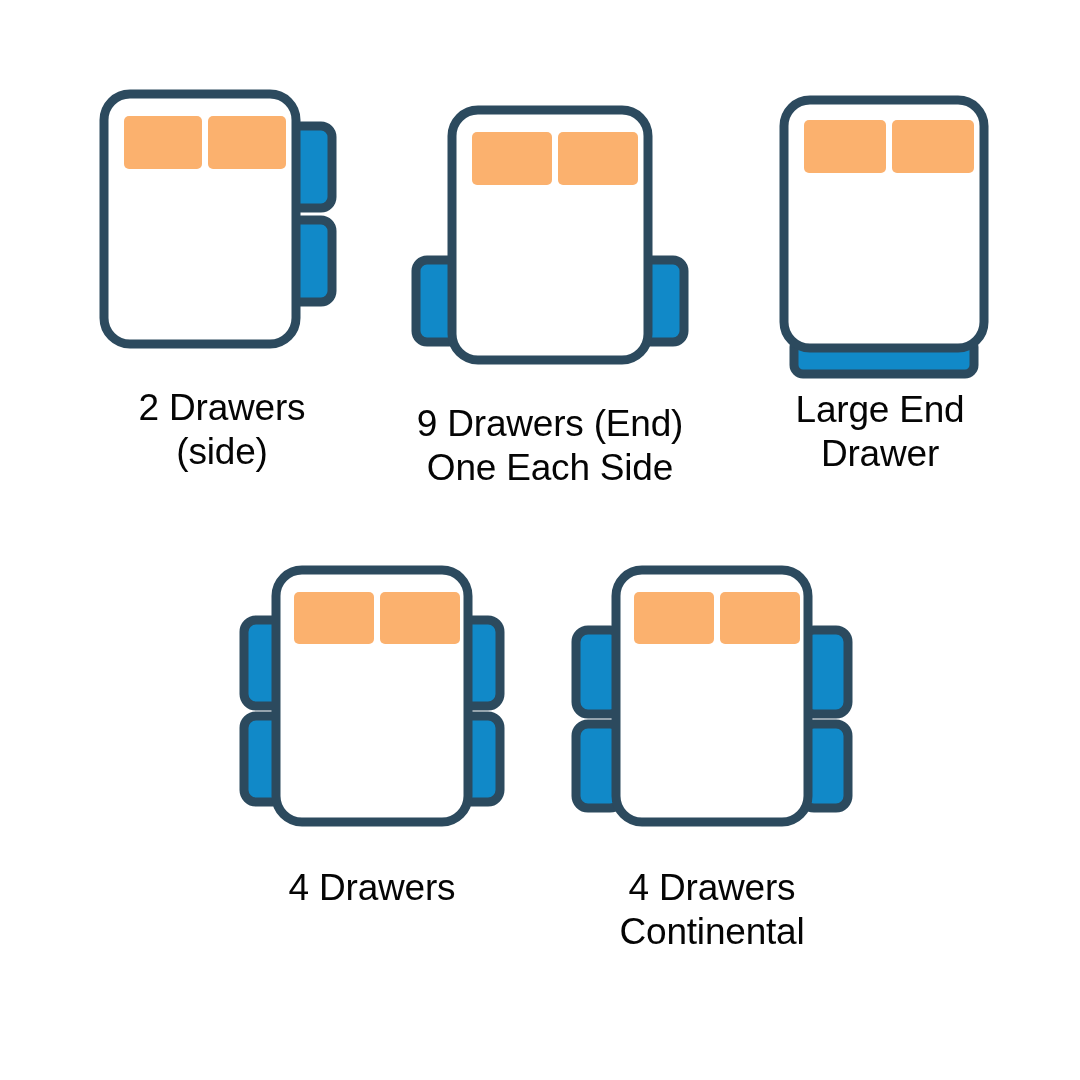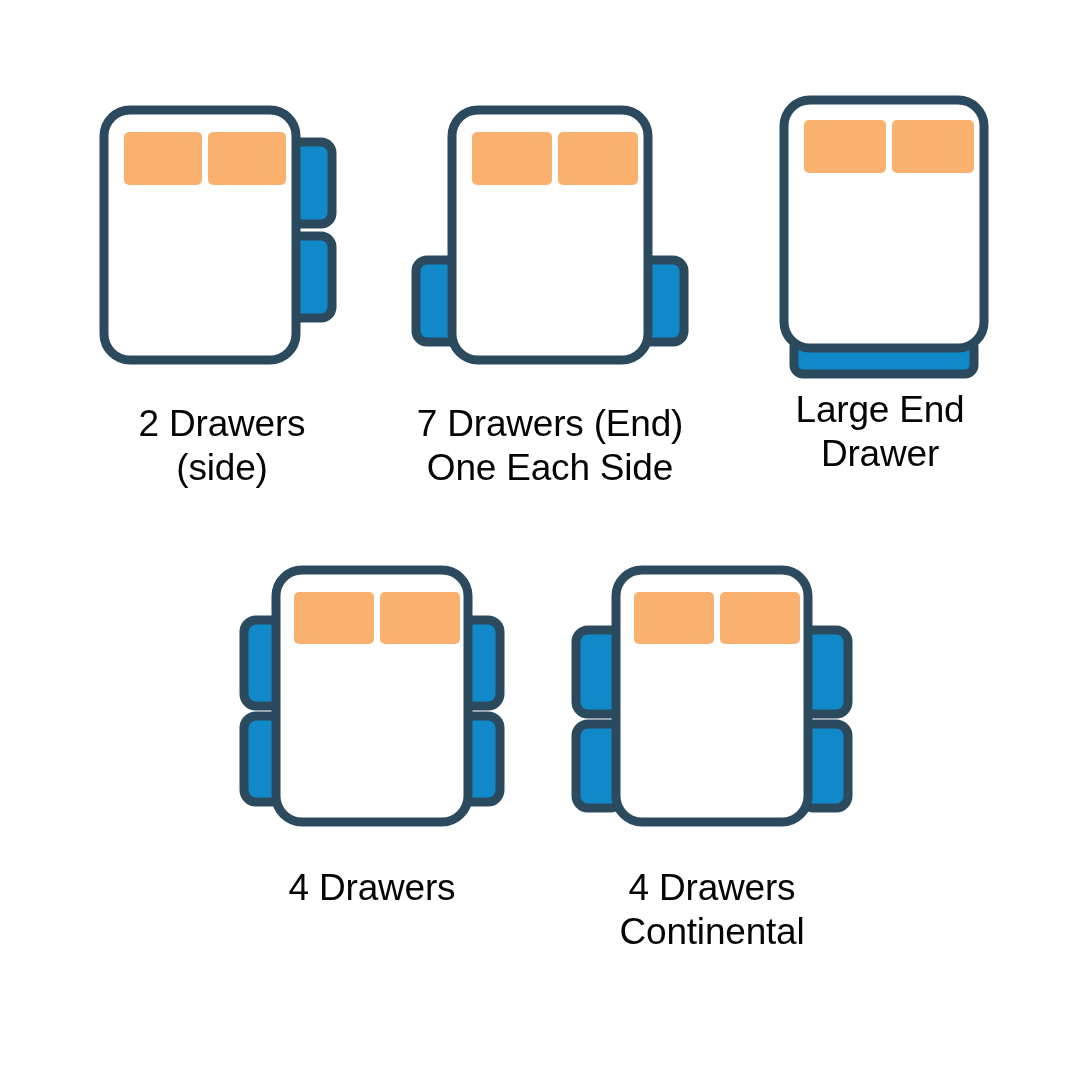--- a/index.html
+++ b/index.html
@@ -33,21 +33,21 @@
   .bed-caption {
     text-align: center;
     font-family: "Liberation Sans", sans-serif;
     font-weight: 400;
     color: #050505;
     line-height: 1.18;
     letter-spacing: -0.2px;
     white-space: pre-line;
   }
   
-  #card-0 { left: 62px;  top: 90px;  width: 320px; }
+  #card-0 { left: 62px;  top: 74px;  width: 320px; }
   #card-1 { left: 390px; top: 90px;  width: 320px; }
   #card-2 { left: 720px; top: 80px;  width: 320px; }
   #card-3 { left: 212px; top: 552px; width: 320px; }
   #card-4 { left: 552px; top: 552px; width: 320px; }
 
   #card-0 .bed-caption { margin-top: 22px; font-size: 37px; }
   #card-1 .bed-caption { margin-top: 22px; font-size: 37px; }
   #card-2 .bed-caption { margin-top: 8px; font-size: 37px; }
   #card-3 .bed-caption { margin-top: 24px; font-size: 37px; }
   #card-4 .bed-caption { margin-top: 24px; font-size: 37px; }
@@ -76,21 +76,21 @@
     <svg class="bed-figure" width="300" height="290" viewBox="0 0 300 290">
 
       <rect x="16" y="170" width="44" height="82" rx="11" ry="11" fill="#1189C8" stroke="#2C4A5E" stroke-width="9"></rect>
       <rect x="240" y="170" width="44" height="82" rx="11" ry="11" fill="#1189C8" stroke="#2C4A5E" stroke-width="9"></rect>
 
       <rect x="52" y="20" width="196" height="250" rx="26" ry="26" fill="#FFFFFF" stroke="#2C4A5E" stroke-width="9"></rect>
 
       <rect x="72" y="42" width="80" height="53" rx="5" ry="5" fill="#FBB16E"></rect>
       <rect x="158" y="42" width="80" height="53" rx="5" ry="5" fill="#FBB16E"></rect>
     </svg>
-    <div class="bed-caption">7 Drawers (End)
+    <div class="bed-caption">9 Drawers (End)
 One Each Side</div>
   </div>
 
   <div class="bed-card" id="card-2">
     <svg class="bed-figure" width="280" height="300" viewBox="0 0 280 300">
 
       <rect x="54" y="258" width="180" height="36" rx="9" ry="9" fill="#1189C8" stroke="#2C4A5E" stroke-width="9"></rect>
 
       <rect x="44" y="20" width="200" height="248" rx="26" ry="26" fill="#FFFFFF" stroke="#2C4A5E" stroke-width="9"></rect>
 

